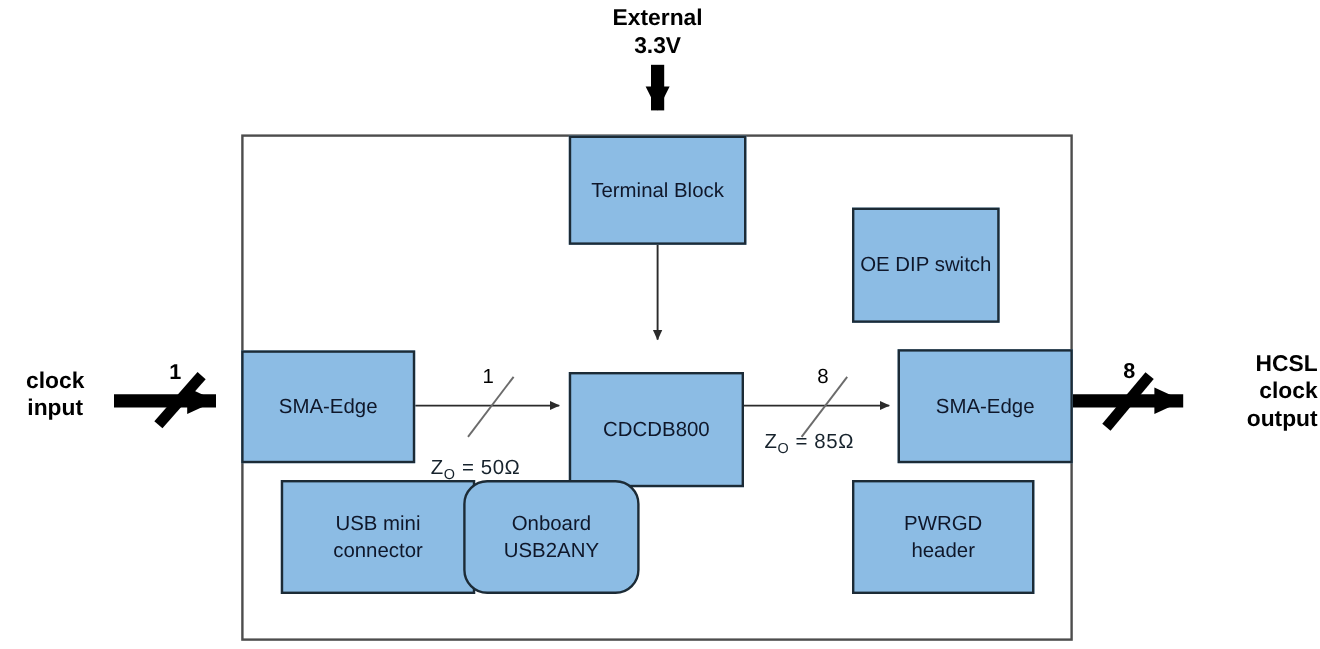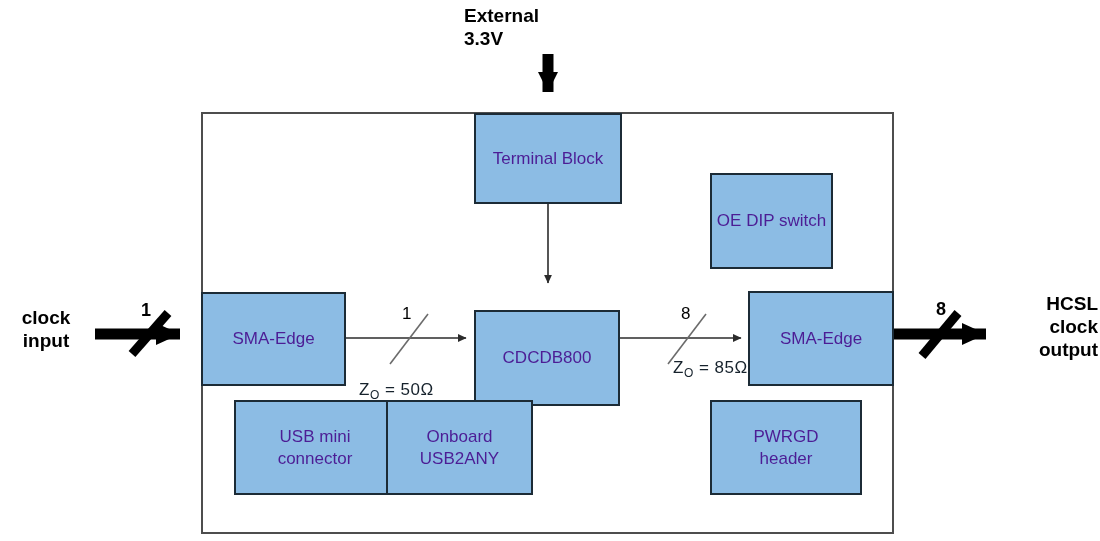--- a/index.html
+++ b/index.html
@@ -33,44 +33,44 @@
   
   .block {
     position: absolute;
     box-sizing: border-box;
     background: #8cbce4;
     border: 2px solid #1c2b36;
     display: flex;
     align-items: center;
     justify-content: center;
     text-align: center;
-    color: #4c1d95;
+    color: #0f172a;
     font-size: 17px;
     line-height: 1.25;
     font-family: "Liberation Sans", sans-serif;
     white-space: pre-line;
   }
 
   .blk-terminal   { left: 474px; top: 113px; width: 148px; height: 91px; }
   .blk-oedip      { left: 710px; top: 173px; width: 123px; height: 96px; }
   .blk-sma-left   { left: 201px; top: 292px; width: 145px; height: 94px; }
   .blk-cdcdb800   { left: 474px; top: 290px; width: 146px; height: 96px; margin-top: 20px; }
   .blk-sma-right  { left: 748px; top: 291px; width: 146px; height: 95px; }
   .blk-usbmini    { left: 234px; top: 400px; width: 162px; height: 95px; }
-  .blk-usb2any    { left: 386px; top: 400px; width: 147px; height: 95px; }
+  .blk-usb2any    { left: 386px; top: 400px; width: 147px; height: 95px; border-radius: 20px; }
   .blk-pwrgd      { left: 710px; top: 400px; width: 152px; height: 95px; }
 
   
   .ext-label {
     position: absolute;
     font-weight: bold;
     font-size: 19px;
     line-height: 1.22;
     color: #000000;
-    text-align: left;
+    text-align: center;
     white-space: pre-line;
     font-family: "Liberation Sans", sans-serif;
   }
   .lbl-external { left: 464px; top: 4px;   width: 168px; }
   .lbl-clockin  { left: 2px;   top: 306px; width: 88px;  text-align: center; }
   .lbl-hcsl     { left: 1012px;top: 292px; width: 86px;  text-align: right; }
 
   
   .bus-num {
     position: absolute;
@@ -88,21 +88,21 @@
   .zo-label {
     position: absolute;
     font-size: 17px;
     color: #16222c;
     letter-spacing: 0.5px;
     font-family: "Liberation Sans", sans-serif;
     white-space: nowrap;
   }
   .zo-label sub { font-size: 12px; }
   .zo-left  { left: 359px; top: 380px; }
-  .zo-right { left: 637px; top: 358px; margin-left: 36px; }
+  .zo-right { left: 637px; top: 358px; }
 
   
   .wires {
     position: absolute;
     left: 0; top: 0;
     width: 1100px;
     height: 541px;
     pointer-events: none;
   }
 </style>

